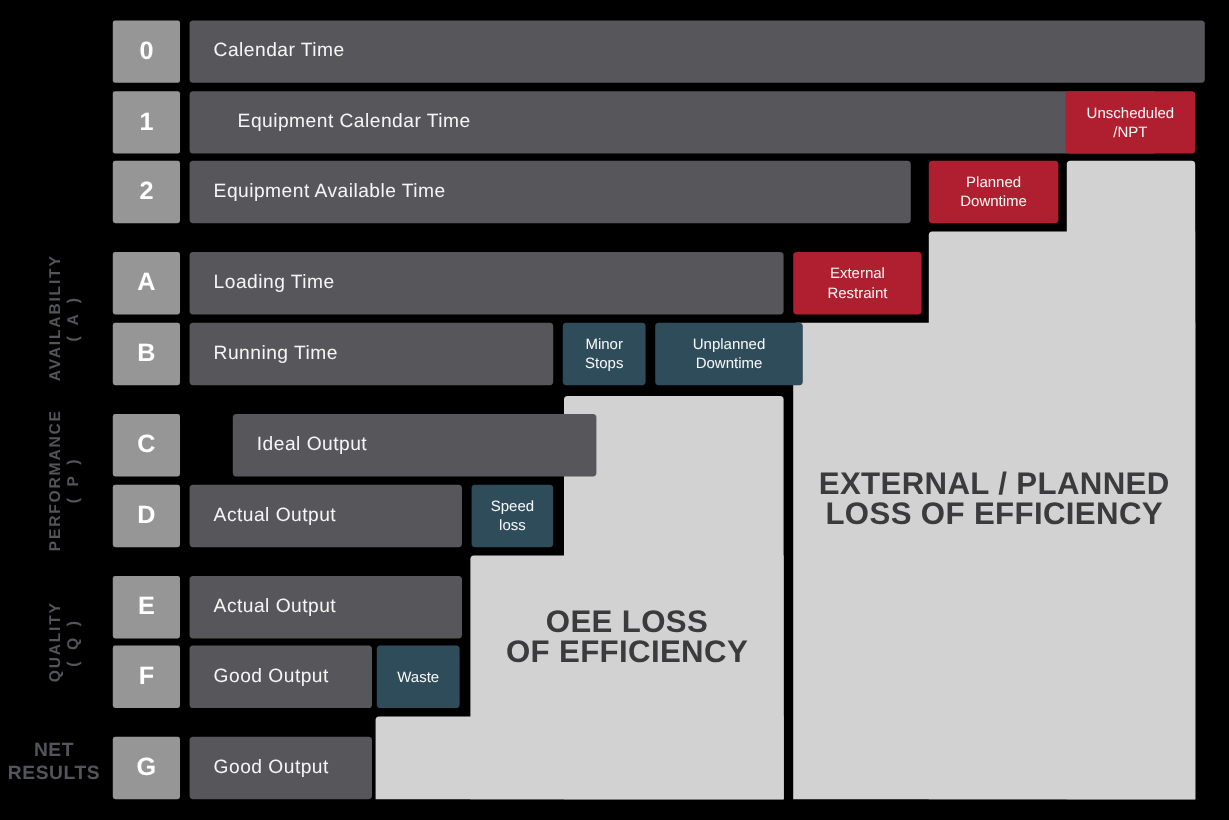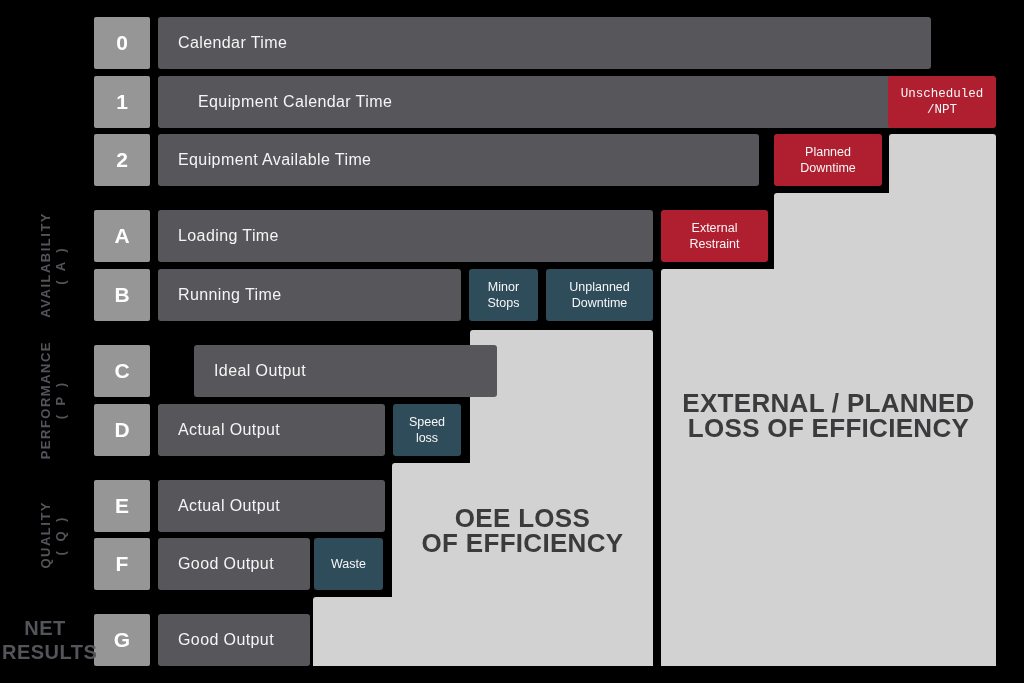--- a/index.html
+++ b/index.html
@@ -33,21 +33,21 @@
   .vlabel-box{
     position:absolute;display:flex;align-items:center;justify-content:center;
   }
   .vlabel{
     writing-mode:vertical-rl;transform:rotate(180deg);text-align:center;
     color:#54555a;font-weight:bold;font-size:13px;letter-spacing:1.5px;line-height:1;
   }
   .vlabel .l2{letter-spacing:3px;margin-top:0;}
   .vlabel div{margin:0 2px;}
   .hlabel{
-    position:absolute;color:#54555a;font-weight:bold;font-size:20px;line-height:1.2;
+    position:absolute;color:#54555a;font-weight:bold;font-size:16px;line-height:1.2;
     text-align:center;letter-spacing:0.5px;
   }
 </style>
 </head>
 <body>
 
 <div id="stage">
 
   <div class="panel" style="left:889px;top:134px;width:107px;height:532px;border-radius:3px 3px 0 0;"></div>
   <div class="panel" style="left:774px;top:193px;width:222px;height:473px;border-radius:3px 0 0 0;"></div>
@@ -60,21 +60,21 @@
   <div class="panel" style="left:470px;top:330px;width:183px;height:336px;border-radius:3px 3px 0 0;"></div>
   <div class="panel" style="left:392px;top:463px;width:261px;height:203px;border-radius:3px 0 0 0;"></div>
   <div class="panel" style="left:313px;top:597px;width:340px;height:69px;border-radius:3px 0 0 0;"></div>
   <div class="panel-title" style="left:392px;top:506px;width:261px;">
     <div>OEE LOSS</div>
     <div>OF EFFICIENCY</div>
   </div>
 
   <div class="row" style="top:17px;">
     <div class="sq">0</div>
-    <div class="bar" style="width:773px;">
+    <div class="bar" style="width:846px;">
         <span>Calendar Time</span>
       </div>
   </div>
 
   <div class="row" style="top:76px;">
     <div class="sq">1</div>
     <div class="bar" style="width:786px;padding-left:20px;">
         <span>Equipment Calendar Time</span>
       </div>
   </div>
@@ -128,33 +128,33 @@
       </div>
   </div>
 
   <div class="row" style="top:614px;">
     <div class="sq">G</div>
     <div class="bar" style="width:152px;">
         <span>Good Output</span>
       </div>
   </div>
 
-  <div class="loss red" style="left:888px;top:76px;width:108px;font-family:Liberation Mono, monospace;">
+  <div class="loss red" style="left:888px;top:76px;width:108px;">
     <span>Unscheduled /NPT</span>
   </div>
   <div class="loss red" style="left:774px;top:134px;width:108px;">
     <span>Planned Downtime</span>
   </div>
   <div class="loss red" style="left:661px;top:210px;width:107px;">
     <span>External Restraint</span>
   </div>
   <div class="loss slate" style="left:469px;top:269px;width:69px;">
     <span>Minor Stops</span>
   </div>
-  <div class="loss slate" style="left:546px;top:269px;width:107px;">
+  <div class="loss slate" style="left:546px;top:269px;width:123px;">
     <span>Unplanned Downtime</span>
   </div>
   <div class="loss slate" style="left:393px;top:404px;width:68px;">
     <span>Speed loss</span>
   </div>
   <div class="loss slate" style="left:314px;top:538px;width:69px;">
     <span>Waste</span>
   </div>
 
   <div class="vlabel-box" style="left:20px;top:206px;width:66px;height:118px;">

